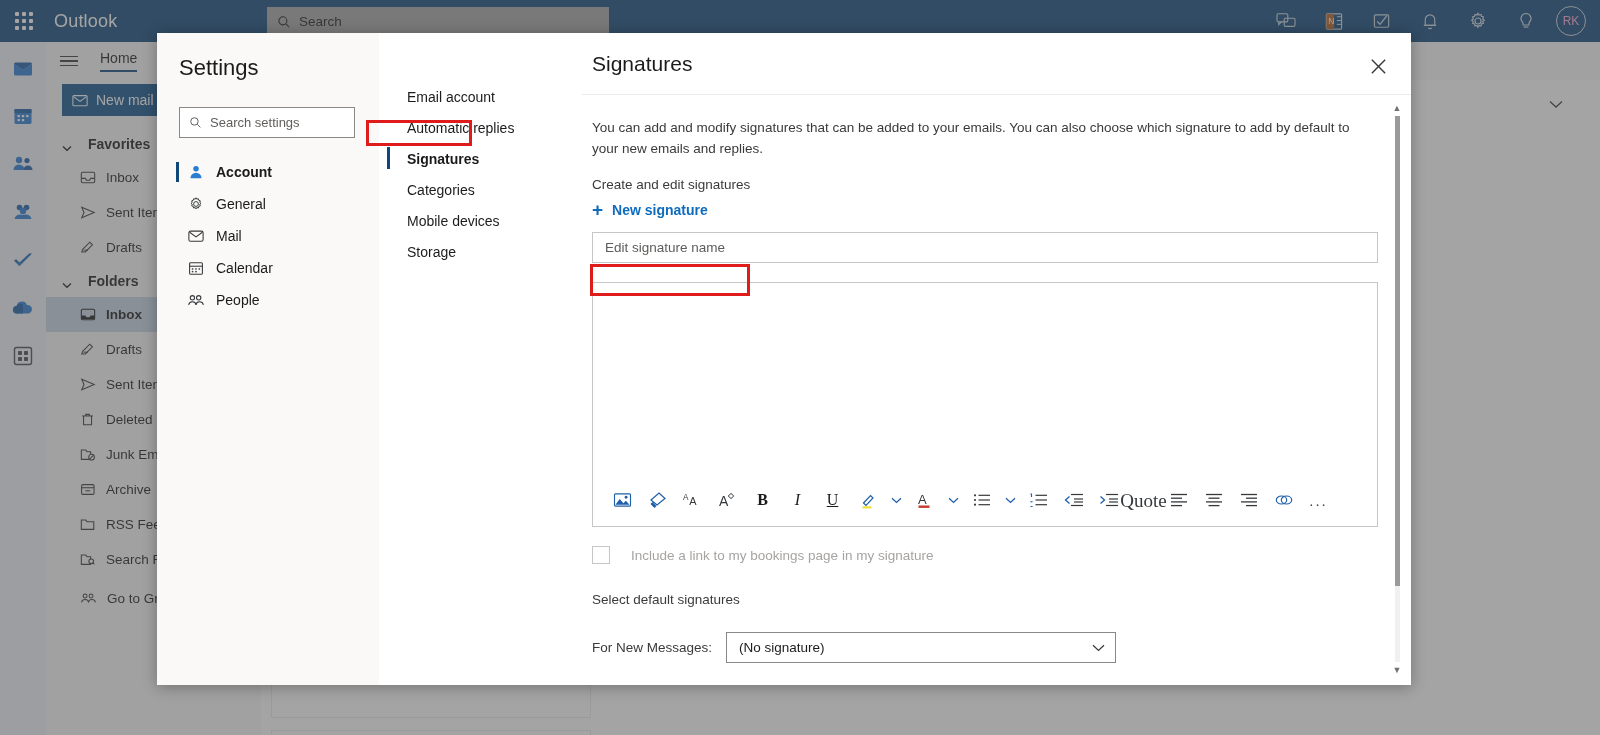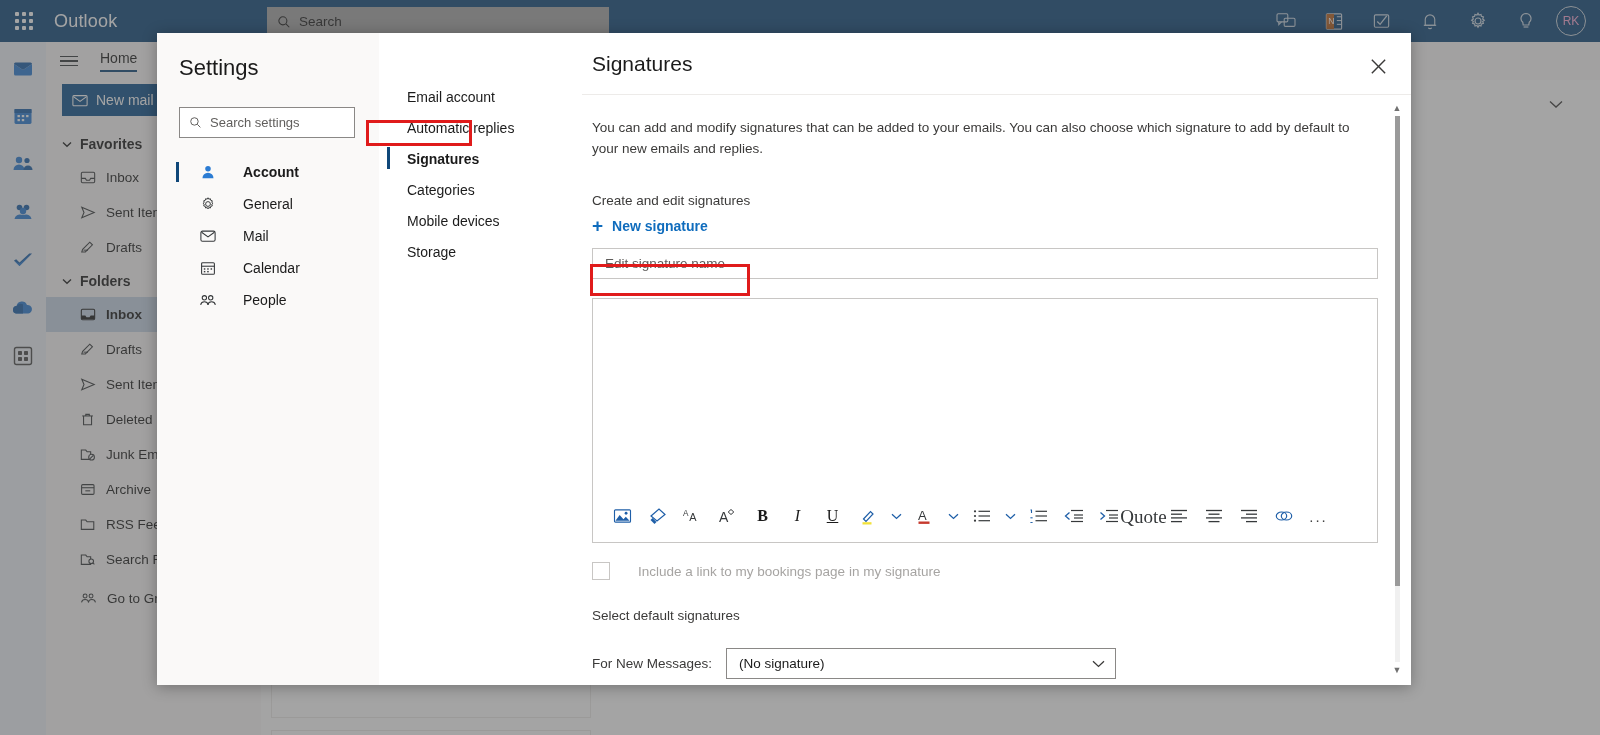--- a/index.html
+++ b/index.html
@@ -55,21 +55,21 @@
   .tab-home { font-size: 14px; color: #1b1b1b; position: relative; padding-bottom: 6px; }
   .tab-home::after { content: ""; position: absolute; left: 0; right: 0; bottom: 0; height: 2px; background: #0f4779; }
 
   .newmail {
     position: absolute; left: 62px; top: 84px; width: 118px; height: 32px;
     background: #10538c; color: #ffffff; font-size: 14px;
     display: flex; align-items: center; gap: 8px; padding-left: 10px;
   }
 
   .folderpane { position: absolute; left: 46px; top: 128px; width: 215px; height: 607px; background: #faf9f8; }
-  .fgroup { font-size: 14px; color: #1b1b1b; display: flex; align-items: center; gap: 8px; padding: 8px 0 8px 16px; font-weight: 600; }
+  .fgroup { font-size: 14px; color: #1b1b1b; display: flex; align-items: flex-end; gap: 16px; padding: 8px 0 8px 16px; font-weight: 600; }
   .fitem { font-size: 13.5px; color: #1b1b1b; display: flex; align-items: center; gap: 10px; height: 35px; padding-left: 34px; }
   .fitem.sel { background: #c7d6e5; font-weight: 600; }
   .fitem .lbl { white-space: nowrap; overflow: hidden; }
 
   .listpane { position: absolute; left: 261px; top: 80px; width: 340px; height: 655px; background: #ffffff; }
   .listcard { margin: 12px 10px 0 10px; height: 78px; border: 1px solid #edebe9; background: #ffffff; padding: 8px; }
   .listcard .t { font-size: 12.5px; color: #444; }
 
   .readpane { position: absolute; left: 601px; top: 80px; width: 999px; height: 655px; background: #ffffff; }
   .rp-toolbar {
@@ -89,55 +89,55 @@
     display: flex; overflow: hidden;
   }
 
   .dlg-left { width: 222px; background: #faf9f8; padding: 22px 0 0 22px; }
   .dlg-title { font-size: 22px; color: #1b1b1b; font-weight: 400; margin-bottom: 26px; }
   .settings-search {
     width: 176px; height: 31px; border: 1px solid #8a8886; background: #ffffff;
     display: flex; align-items: center; gap: 8px; padding-left: 9px; margin-bottom: 18px;
   }
   .settings-search .ph { font-size: 13px; color: #605e5c; }
-  .cat { display: flex; align-items: center; gap: 26px; height: 32px; font-size: 14px; color: #1b1b1b; position: relative; padding-left: 20px; }
+  .cat { display: flex; align-items: center; gap: 11px; height: 32px; font-size: 14px; color: #1b1b1b; position: relative; padding-left: 8px; }
   .cat.active { font-weight: 700; color: #1b1b1b; }
   .cat.active::before { content: ""; position: absolute; left: -3px; top: 6px; width: 3px; height: 20px; background: #0f4779; }
   .cat .ic { width: 18px; display: flex; align-items: center; justify-content: center; }
 
   .dlg-mid { width: 203px; background: #ffffff; padding: 48px 0 0 0; position: relative; }
   .sub { height: 31px; display: flex; align-items: center; font-size: 14px; color: #1b1b1b; padding-left: 28px; position: relative; }
   .sub.active { font-weight: 600; }
   .sub.active::before { content: ""; position: absolute; left: 8px; top: 4px; width: 3px; height: 22px; background: #0f4779; }
 
   .dlg-right { flex: 1; background: #ffffff; position: relative; }
   .dlg-head { height: 62px; border-bottom: 1px solid #edebe9; display: flex; align-items: center; padding: 0 0 0 10px; }
   .dlg-head h2 { font-size: 21px; font-weight: 400; color: #1b1b1b; }
   .closebtn { position: absolute; right: 18px; top: 18px; width: 30px; height: 30px; display: flex; align-items: center; justify-content: center; }
 
   .dlg-body { position: absolute; left: 0; right: 0; top: 62px; bottom: 0; padding: 22px 28px 0 10px; overflow: hidden; }
   .sec-h { font-size: 16.5px; font-weight: 700; color: #1b1b1b; margin-bottom: 12px; }
-  .sec-p { font-size: 13.5px; color: #3b3a39; line-height: 21px; max-width: 770px; margin-bottom: 34px; }
+  .sec-p { font-size: 13.5px; color: #3b3a39; line-height: 21px; max-width: 770px; margin-bottom: 18px; }
   .sec-sub { font-size: 13.5px; color: #3b3a39; margin-bottom: 10px; }
   .newsig { display: flex; align-items: center; gap: 9px; color: #0f6cbd; font-size: 14px; font-weight: 600; margin-bottom: 14px; }
   .plus { font-size: 19px; line-height: 14px; color: #0f6cbd; }
 
   .nameinput {
     width: 786px; height: 31px; border: 1px solid #c8c6c4; background: #ffffff;
     display: flex; align-items: center; padding-left: 12px;
   }
   .nameinput .ph { font-size: 13.5px; color: #5e5c5a; }
 
   .editorbox { width: 786px; height: 245px; border: 1px solid #c8c6c4; margin-top: 19px; position: relative; background: #ffffff; }
   .editor-area { height: 192px; }
   .fmtbar { height: 50px; display: flex; align-items: center; padding-left: 12px; gap: 0px; }
   .fb { width: 35px; height: 32px; display: flex; align-items: center; justify-content: center; }
   .fb.narrow { width: 22px; }
 
-  .checkrow { display: flex; align-items: center; gap: 28px; margin-top: 19px; }
+  .checkrow { display: flex; align-items: center; gap: 21px; margin-top: 19px; }
   .cbox { width: 18px; height: 18px; border: 1px solid #c8c6c4; background: #ffffff; }
   .checkrow .lbl { font-size: 13.5px; color: #a6a4a2; }
 
   .sel-default { font-size: 13.5px; color: #3b3a39; margin-top: 28px; }
   .defrow { display: flex; align-items: center; gap: 14px; margin-top: 25px; }
   .defrow .lbl { font-size: 13.5px; color: #3b3a39; }
   .combo {
     width: 390px; height: 31px; border: 1px solid #8a8886; background: #ffffff;
     display: flex; align-items: center; justify-content: space-between; padding: 0 10px 0 12px;
     font-size: 13.5px; color: #1b1b1b;

